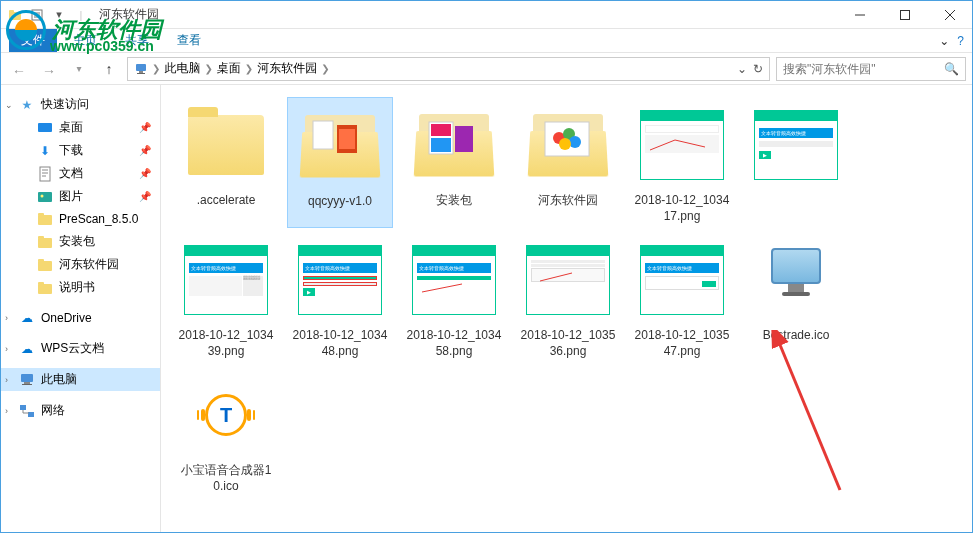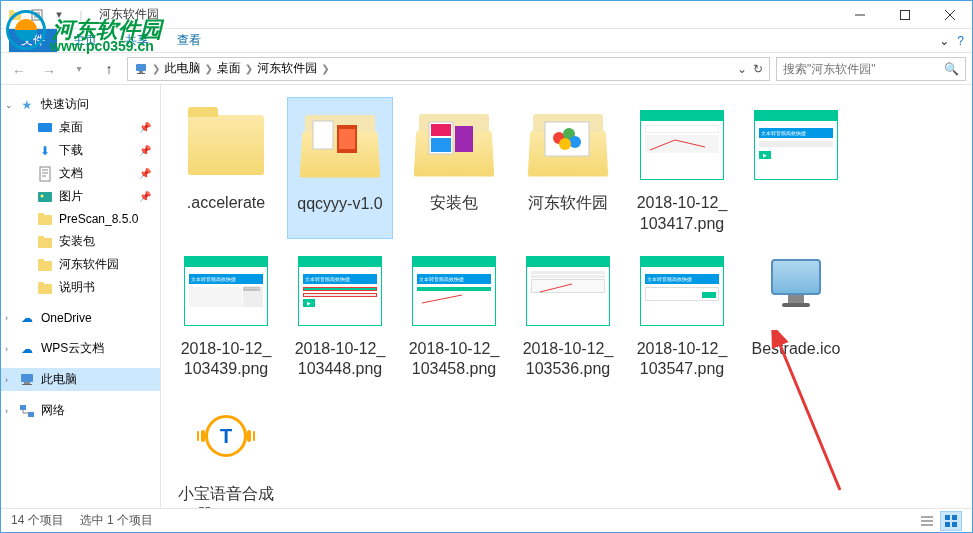--- a/index.html
+++ b/index.html
@@ -42,21 +42,21 @@
 .side-item.selected { background: #cce8ff; }
 .side-chevron { position: absolute; left: 4px; font-size: 9px; color: #666; }
 .side-icon { width: 16px; height: 16px; display: flex; align-items: center; justify-content: center; font-size: 12px; }
 .side-group { margin-bottom: 8px; }
 .pin-icon { margin-left: auto; color: #888; font-size: 10px; }
 
 .files-area { flex: 1; padding: 12px; overflow-y: auto; display: flex; flex-wrap: wrap; align-content: flex-start; gap: 4px 8px; }
 .file-item { width: 106px; display: flex; flex-direction: column; align-items: center; padding: 4px; cursor: pointer; }
 .file-item.selected { background: #cce8ff; border: 1px solid #99d1ff; }
 .file-thumb { width: 88px; height: 88px; display: flex; align-items: center; justify-content: center; margin-bottom: 4px; }
-.file-label { font-size: 16px; text-align: center; line-height: 1.3; word-break: break-all; color: #333; }
+.file-label { font-size: 12px; text-align: center; line-height: 1.3; word-break: break-all; color: #333; }
 
 .folder-icon { width: 76px; height: 60px; background: linear-gradient(#fce9a8, #f5d872); border-radius: 4px 4px 2px 2px; position: relative; }
 .folder-icon::before { content: ''; position: absolute; top: -8px; left: 0; width: 30px; height: 10px; background: #f5d872; border-radius: 3px 3px 0 0; }
 .folder-open { width: 78px; height: 62px; position: relative; }
 .folder-open-back { position: absolute; top: 0; left: 4px; width: 70px; height: 56px; background: #f5e5b0; border-radius: 3px; }
 .folder-open-front { position: absolute; bottom: 0; left: 0; width: 78px; height: 46px; background: linear-gradient(#fce9a8, #f5d872); border-radius: 2px; transform: perspective(100px) rotateX(8deg); }
 .folder-content { position: absolute; top: 4px; left: 10px; width: 58px; height: 44px; z-index: 1; }
 
 .png-thumb { width: 84px; height: 70px; border: 1px solid #00c896; background: #fff; position: relative; overflow: hidden; }
 .png-thumb-bar { height: 10px; background: #00c896; }
@@ -463,39 +463,20 @@
       </div>
       <div class="file-item">
         <div class="file-thumb">
           <div class="t-icon">T</div>
         </div>
         <div class="file-label">小宝语音合成器10.ico</div>
       </div>
     </div>
   </div>
 
-  <div class="statusbar">
-    <span>14 个项目</span>
-    <span>选中 1 个项目</span>
-    <div class="statusbar-right">
-      <div class="view-btn">
-          <svg width="12" height="12">
-            <path d="M0 2h12M0 6h12M0 10h12" stroke="#555"></path>
-          </svg>
-        </div>
-      <div class="view-btn active">
-          <svg width="12" height="12">
-            <rect x="0" y="0" width="5" height="5" fill="#1979ca"></rect>
-            <rect x="7" y="0" width="5" height="5" fill="#1979ca"></rect>
-            <rect x="0" y="7" width="5" height="5" fill="#1979ca"></rect>
-            <rect x="7" y="7" width="5" height="5" fill="#1979ca"></rect>
-          </svg>
-        </div>
-    </div>
-  </div>
 
   <svg class="arrow-annotation" style="left:760px;top:330px" width="100" height="170">
     <defs>
         <marker id="ah" markerWidth="10" markerHeight="10" refX="2" refY="3" orient="auto">
           <path d="M0,0 L0,6 L8,3 z" fill="#e53935"></path>
         </marker>
       </defs>
     <line x1="80" y1="160" x2="18" y2="10" stroke="#e53935" stroke-width="3" marker-end="url(#ah)"></line>
   </svg>
 

